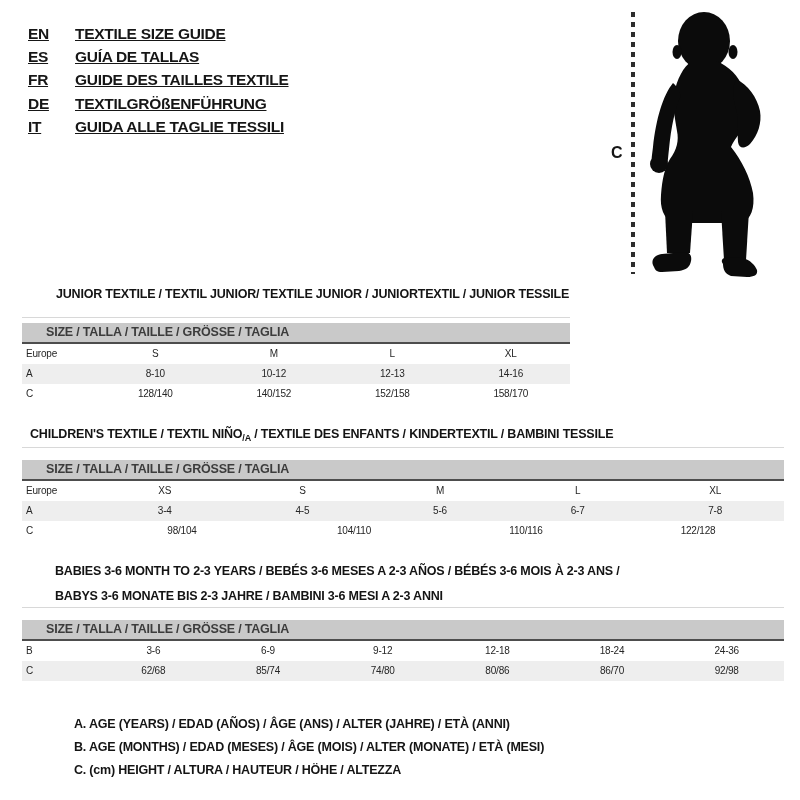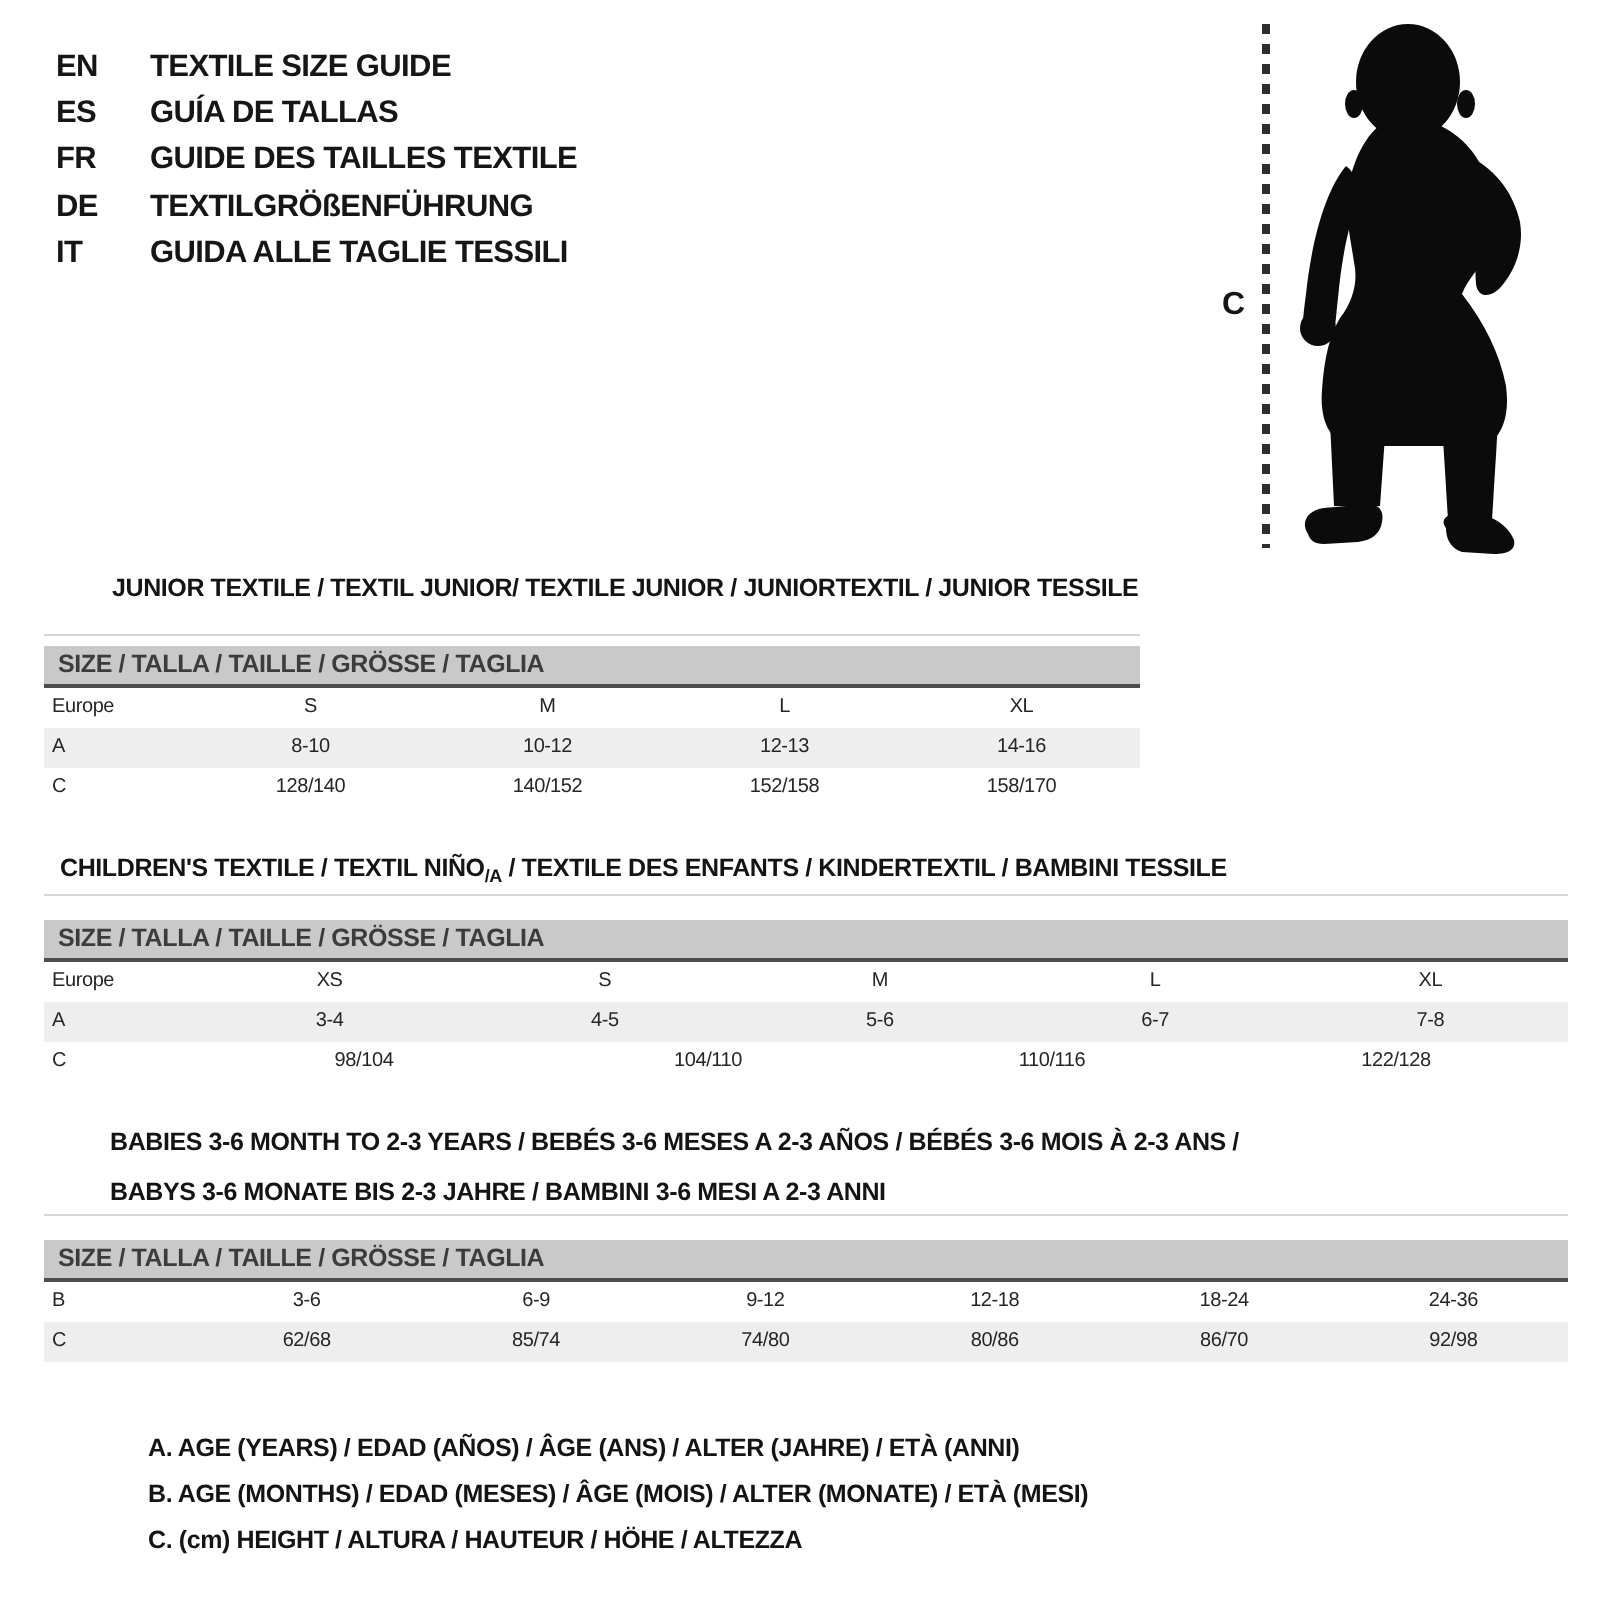--- a/index.html
+++ b/index.html
@@ -3,39 +3,39 @@
 <meta charset="utf-8">
 <style>
   html,body{margin:0;padding:0;}
   body{
     width:800px;height:800px;position:relative;background:#ffffff;
     font-family:"Liberation Sans","DejaVu Sans",sans-serif;
     color:#1c1c1c;overflow:hidden;
   }
   
   .lang-block{position:absolute;top:22px;left:28px;}
-  .lang-row{display:flex;line-height:23.2px;font-weight:bold;font-size:15.5px;letter-spacing:-0.3px;color:#161616;}
+  .lang-row{display:flex;line-height:23.2px;font-weight:bold;font-size:15.5px;letter-spacing:-0.3px;color:#161616;text-decoration:underline;}
   .lang-code{width:47px;}
   
   .dashed-line{
     position:absolute;left:631px;top:12px;width:3.5px;height:262px;
     background:repeating-linear-gradient(to bottom,#2d2d2d 0 5px,transparent 5px 10px);
   }
   .figure-label{position:absolute;left:611px;top:144px;font-size:16px;font-weight:bold;color:#161616;}
   .figure-svg{position:absolute;left:646px;top:9px;}
   
   .section-title{position:absolute;left:30px;font-size:12.5px;font-weight:bold;letter-spacing:-0.2px;color:#141414;white-space:nowrap;}
   .section-title.two-line{white-space:normal;line-height:25px;width:700px;}
   .sub-a{font-size:9px;vertical-align:-3px;font-weight:bold;}
   
   .size-table{position:absolute;left:22px;}
   .topline{height:1px;background:#d8d8d8;}
   .bar{
     margin-top:5px;height:19px;line-height:19px;background:#c9c9c9;
-    border-bottom:2px solid #4d4d4d;padding-left:7px;
+    border-bottom:2px solid #4d4d4d;padding-left:24px;
     font-size:12.5px;font-weight:bold;letter-spacing:-0.2px;color:#3c3c3c;
   }
   .gap12 .bar{margin-top:12px;}
   .trow{display:flex;height:20px;line-height:20px;font-size:10px;letter-spacing:-0.2px;color:#262626;}
   .trow.alt{background:#eeeeee;}
   .cell-label{width:70px;padding-left:4px;text-align:left;flex:none;}
   .cell{flex:1;text-align:center;}
   
   .notes{position:absolute;left:30px;top:713px;}
   .note-line{font-size:12.5px;font-weight:bold;letter-spacing:-0.2px;line-height:23.2px;color:#141414;white-space:nowrap;margin-left:44px;}

